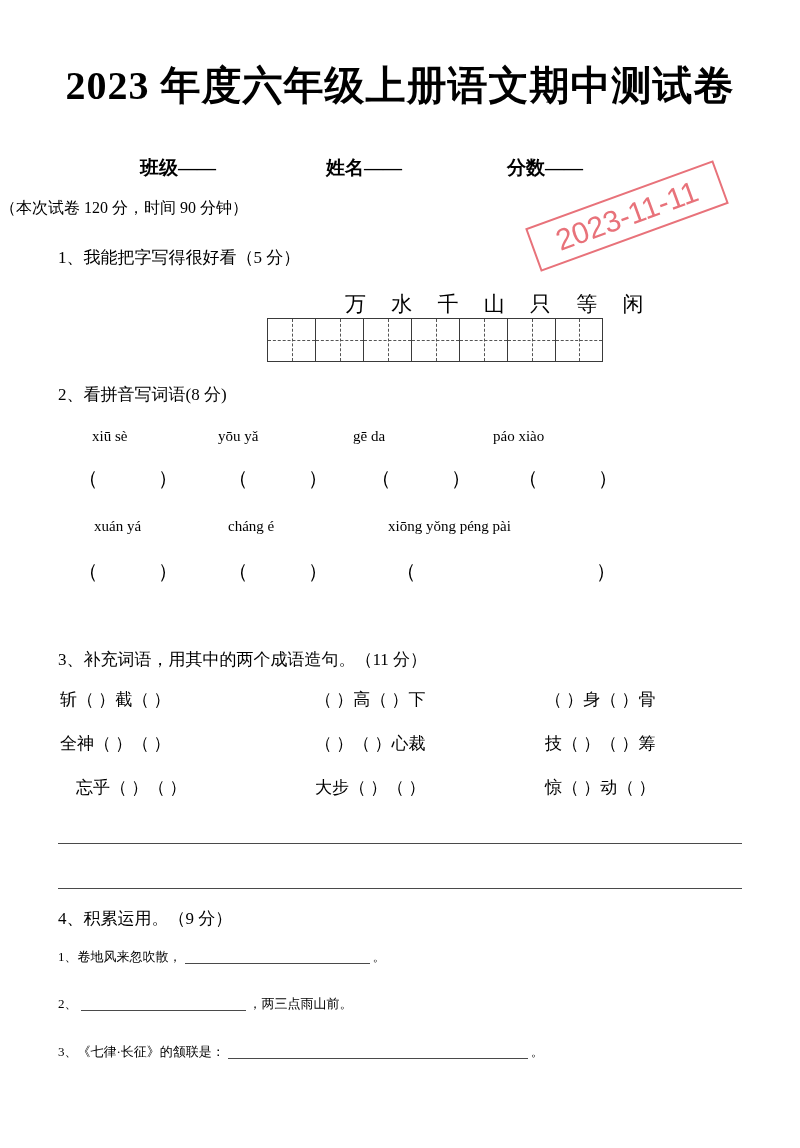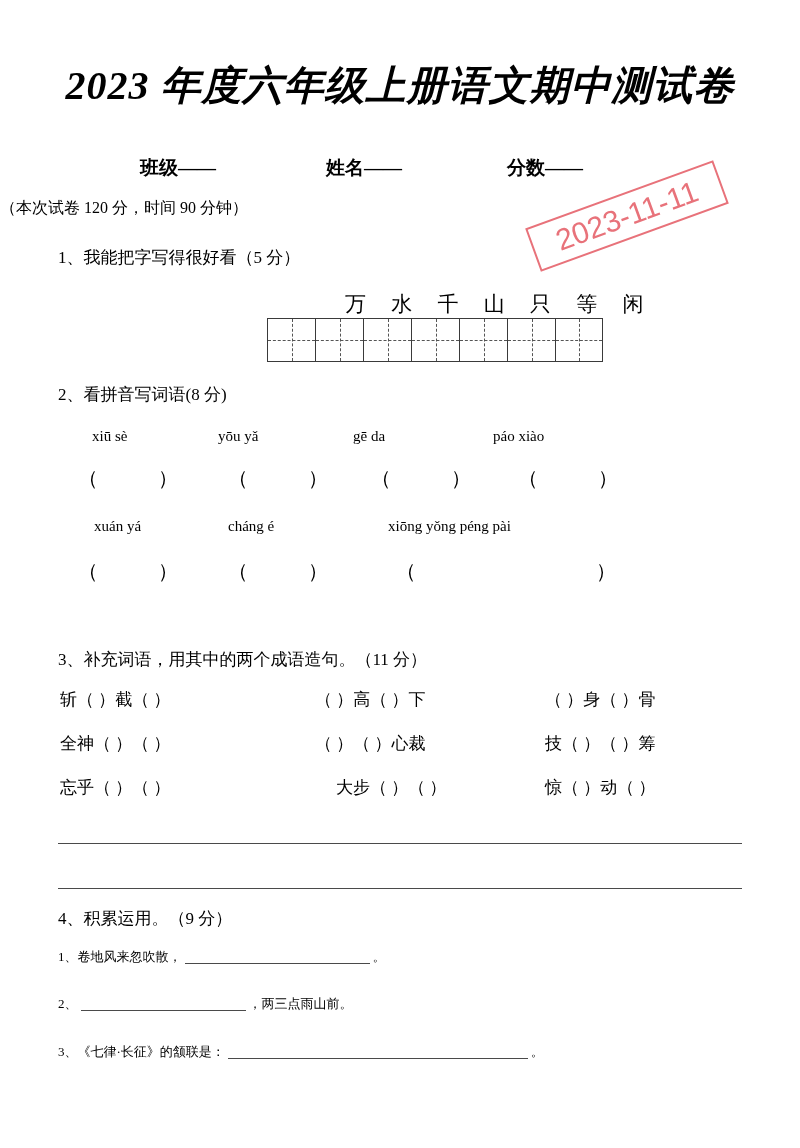--- a/index.html
+++ b/index.html
@@ -23,21 +23,20 @@
   .title {
     position: absolute;
     top: 58px;
     left: 0;
     width: 800px;
     text-align: center;
     font-size: 40px;
     font-weight: bold;
     letter-spacing: 1px;
     white-space: nowrap;
-    font-style: italic;
   }
 
   
   .info-row {
     position: absolute;
     top: 155px;
     left: 140px;
     width: 520px;
     display: flex;
     font-size: 19px;
@@ -253,22 +252,22 @@
     <span class="idiom" style="left:0px;">斩（    ）截（    ）</span>
     <span class="idiom" style="left:255px;">（    ）高（    ）下</span>
     <span class="idiom" style="left:485px;">（    ）身（    ）骨</span>
   </div>
   <div class="idiom-row" style="top:732px;">
     <span class="idiom" style="left:0px;">全神（    ）（    ）</span>
     <span class="idiom" style="left:255px;text-align:right;">（    ）（    ）心裁</span>
     <span class="idiom" style="left:485px;">技（    ）（    ）筹</span>
   </div>
   <div class="idiom-row" style="top:776px;">
-    <span class="idiom" style="left:0px;text-align:right;">忘乎（    ）（    ）</span>
-    <span class="idiom" style="left:255px;margin-left:21px;">大步（    ）（    ）</span>
+    <span class="idiom" style="left:16px;text-align:right;">忘乎（    ）（    ）</span>
+    <span class="idiom" style="left:255px;">大步（    ）（    ）</span>
     <span class="idiom" style="left:485px;">惊（    ）动（    ）</span>
   </div>
 
   <div class="answer-line" style="top:843px;"></div>
   <div class="answer-line" style="top:888px;"></div>
 
   <div class="sec-heading" style="top:907px;">4、积累运用。（9 分）</div>
 
   <div class="q4-item" style="top:948px;">
     <span>1、卷地风来忽吹散，</span>

